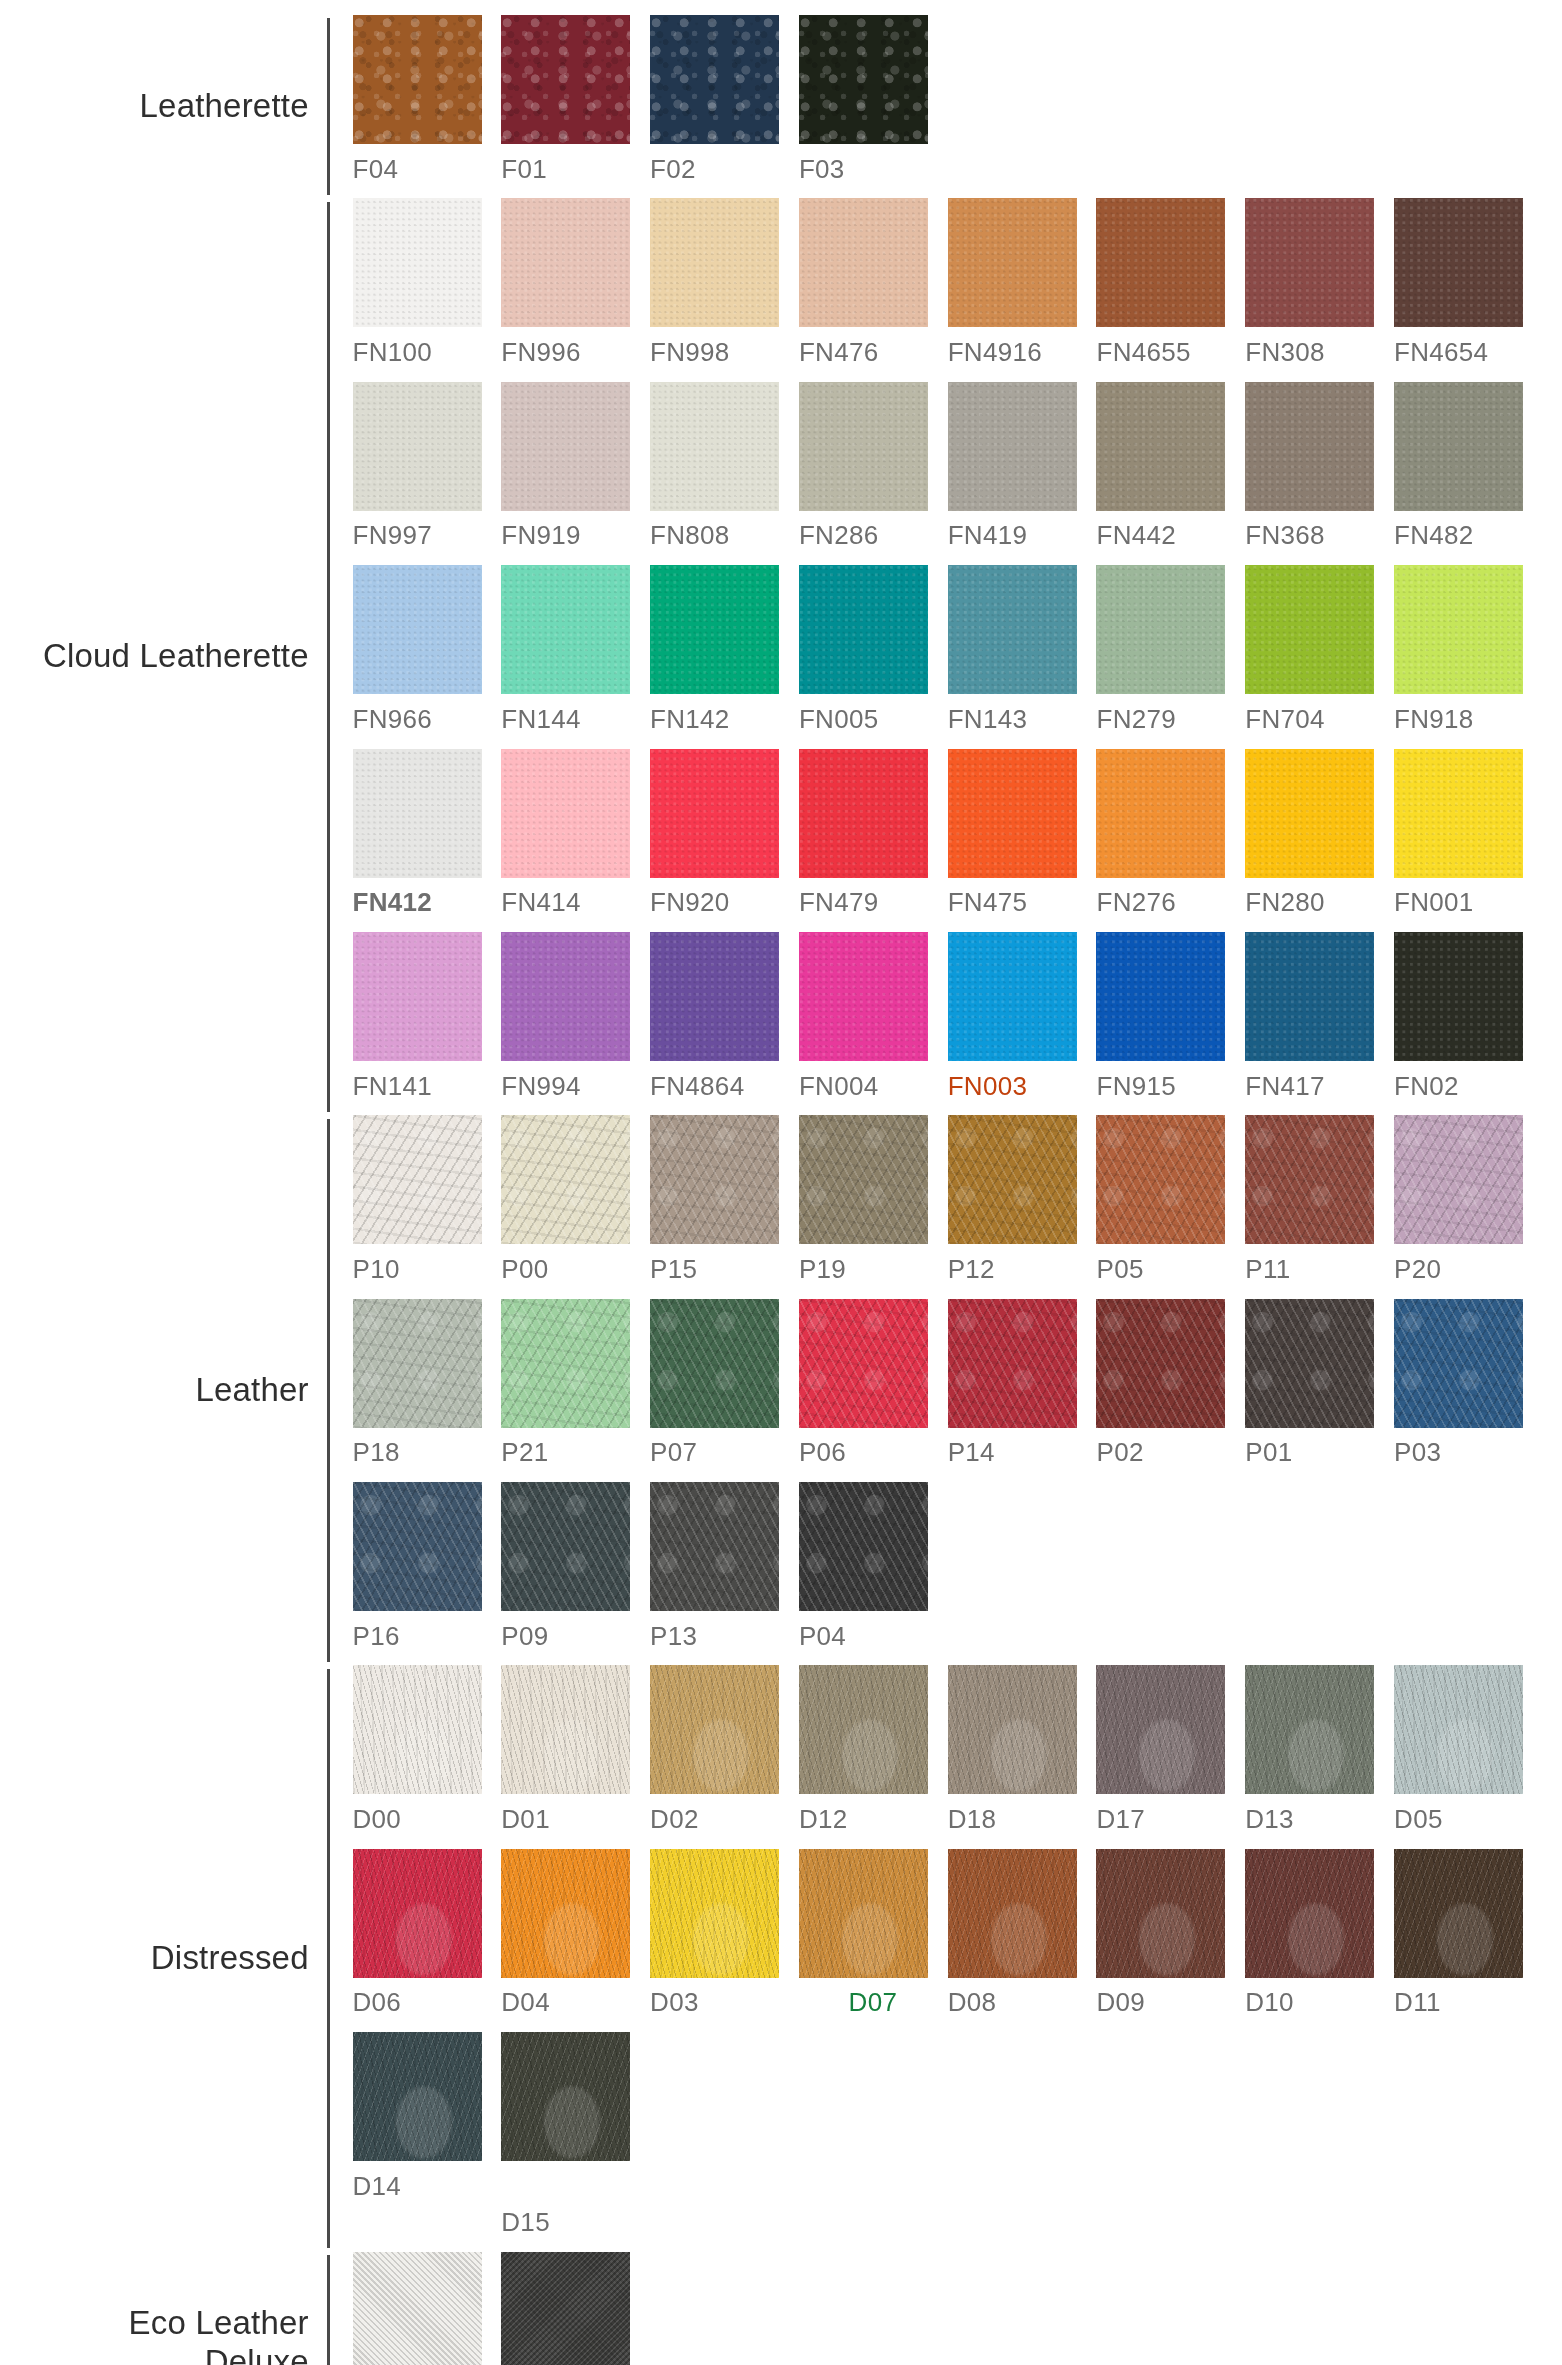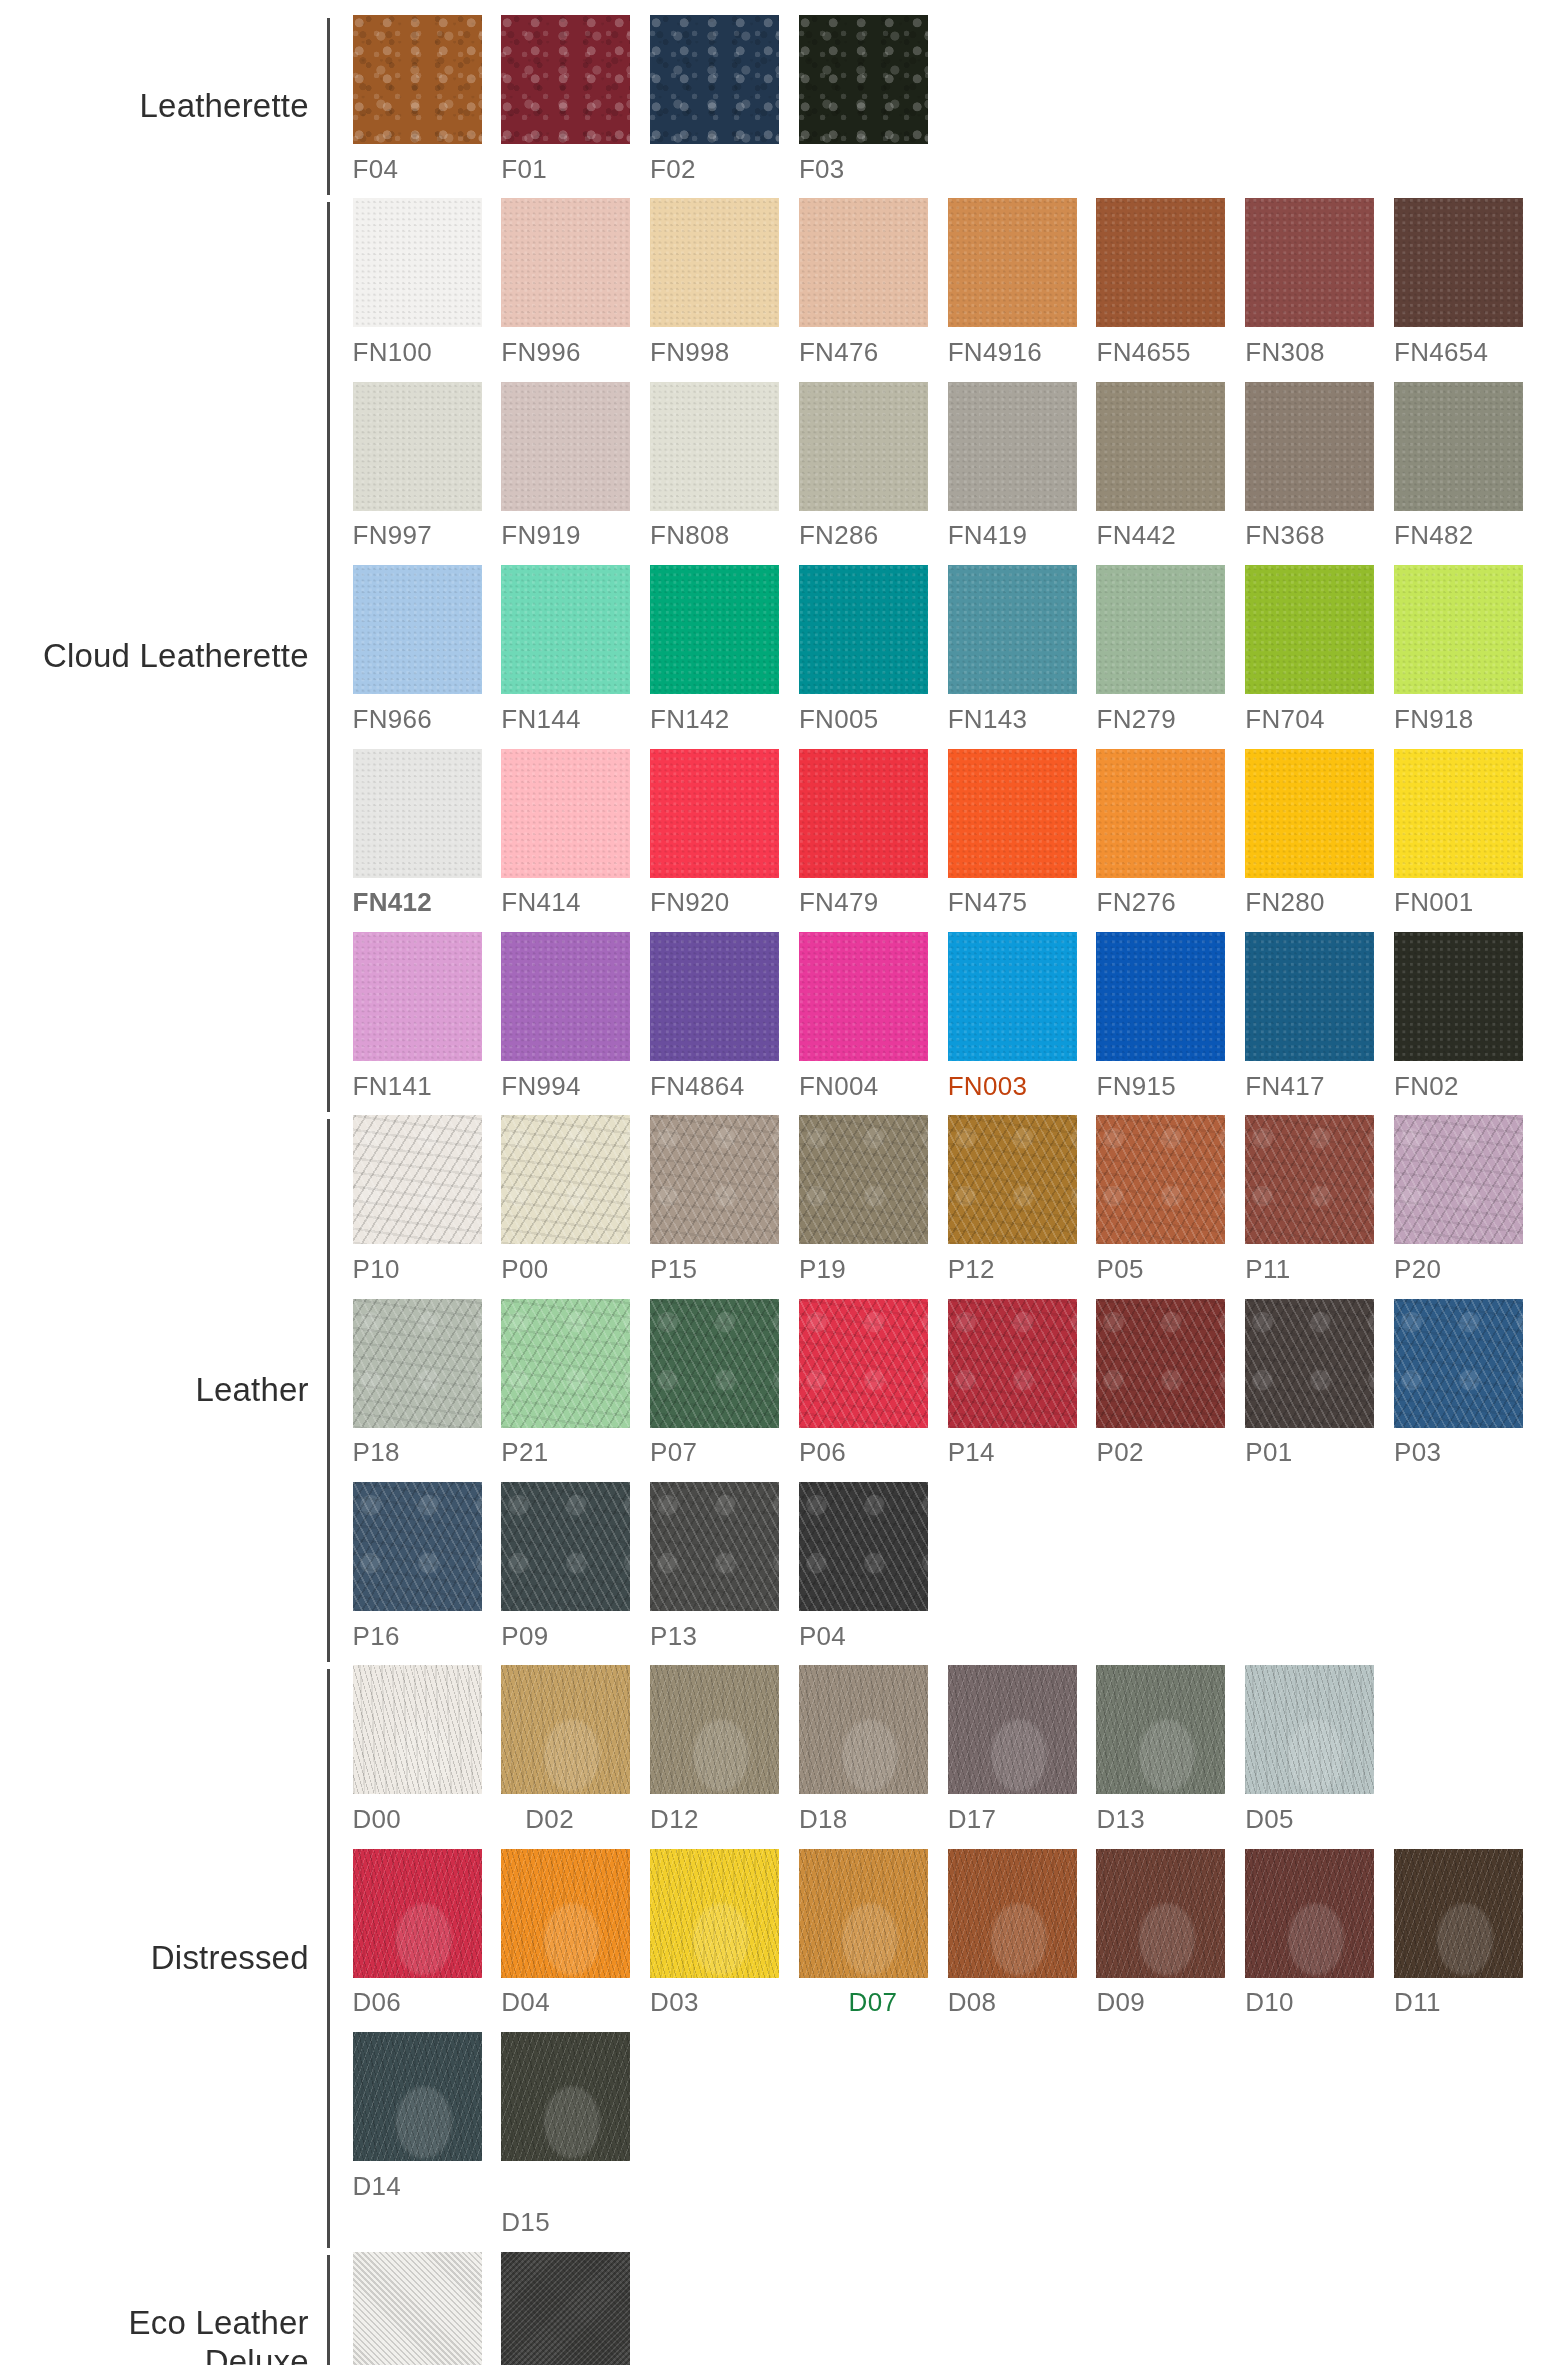--- a/index.html
+++ b/index.html
@@ -575,24 +575,30 @@
       <div class="rule" style="background: rgb(74, 74, 74);"></div>
       <div class="sec-body">
         <div class="row">
           <div class="cell">
             <div class="chip tex-distress" style="background: rgb(238, 234, 228);">
               <div class="grain"></div>
             </div>
             <div class="code" style="color: rgb(110, 110, 110);">D00</div>
           </div>
           <div class="cell">
+            <div class="chip tex-distress" style="background: rgb(233, 226, 214);">
+              <div class="grain"></div>
+            </div>
+            <div class="code" style="color: rgb(110, 110, 110);">D01</div>
+          </div>
+          <div class="cell">
             <div class="chip tex-distress" style="background: rgb(196, 161, 100);">
               <div class="grain"></div>
             </div>
-            <div class="code" style="color: rgb(110, 110, 110); margin-left: 24px;">D02</div>
+            <div class="code" style="color: rgb(110, 110, 110);">D02</div>
           </div>
           <div class="cell">
             <div class="chip tex-distress" style="background: rgb(151, 140, 116);">
               <div class="grain"></div>
             </div>
             <div class="code" style="color: rgb(110, 110, 110);">D12</div>
           </div>
           <div class="cell">
             <div class="chip tex-distress" style="background: rgb(154, 141, 126);">
               <div class="grain"></div>

